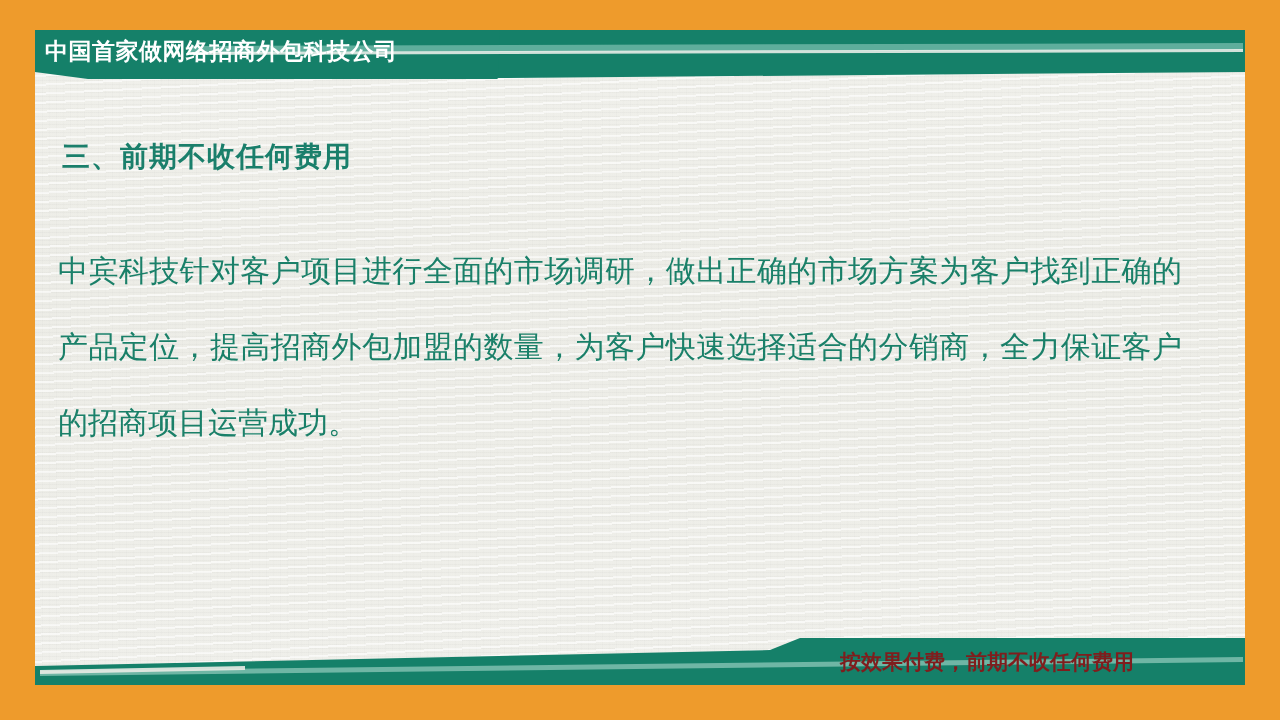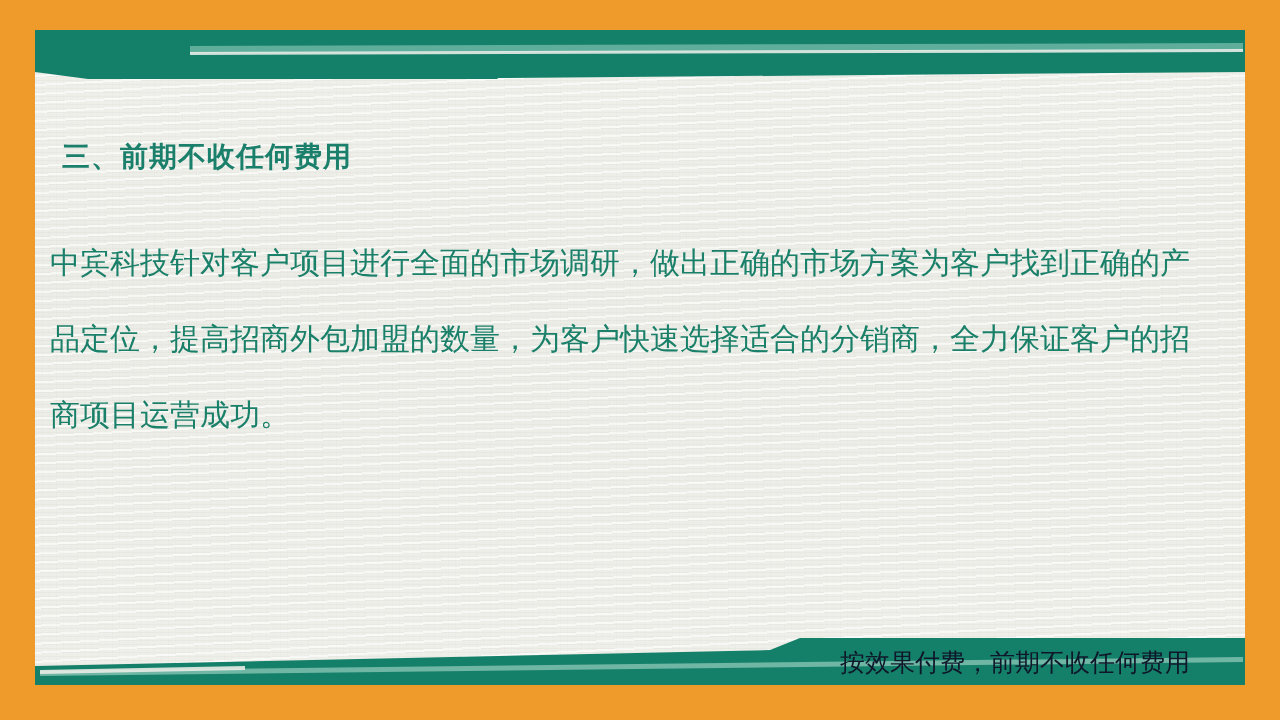--- a/index.html
+++ b/index.html
@@ -94,63 +94,65 @@
     width: 1140px;
     z-index: 5;
     font-family: "Liberation Serif", "DejaVu Serif", serif;
     color: #1a8069;
     font-size: 30px;
     line-height: 76px;
     text-align: justify;
     text-justify: inter-ideograph;
   }
   .body-copy p {
-    margin: 0;
+    margin: 8px;
   }
 
   
   .footer-layer {
     position: absolute;
     left: 0;
     top: 610px;
     width: 1280px;
     height: 110px;
     pointer-events: none;
   }
   .footer-text {
     position: absolute;
     left: 840px;
     top: 645px;
     width: 380px;
     height: 34px;
     line-height: 34px;
-    color: #0f172a;
-    font-size: 25px;
+    color: #7f1d1d;
+    font-size: 21px;
     white-space: nowrap;
     z-index: 6;
+    font-weight: bold;
   }
 </style>
 </head>
 <body>
 
 <div id="slide">
 
   <div class="paper"></div>
 
   <svg class="header-layer" viewBox="0 0 1280 110" preserveAspectRatio="none" xmlns="http://www.w3.org/2000/svg">
 
     <polygon points="35,30 540,30 540,47 497,79 88,79 35,72" fill="#158069"></polygon>
 
     <polygon points="500,30 1245,30 1245,72 498,78" fill="#158069"></polygon>
 
     <polygon points="190,46 1243,43 1243,50 190,53" fill="#5fae9c"></polygon>
 
     <polygon points="190,52 1243,49 1243,52 190,55" fill="#f2f2ee" opacity="0.85"></polygon>
   </svg>
 
+  <div class="header-title">中国首家做网络招商外包科技公司</div>
 
   <div class="section-title">三、前期不收任何费用</div>
 
   <div class="body-copy">
     <p>中宾科技针对客户项目进行全面的市场调研，做出正确的市场方案为客户找到正确的产品定位，提高招商外包加盟的数量，为客户快速选择适合的分销商，全力保证客户的招商项目运营成功。</p>
   </div>
 
   <svg class="footer-layer" viewBox="0 0 1280 110" preserveAspectRatio="none" xmlns="http://www.w3.org/2000/svg">
 
     <polygon points="35,56 770,40 770,75 35,75" fill="#158069"></polygon>

